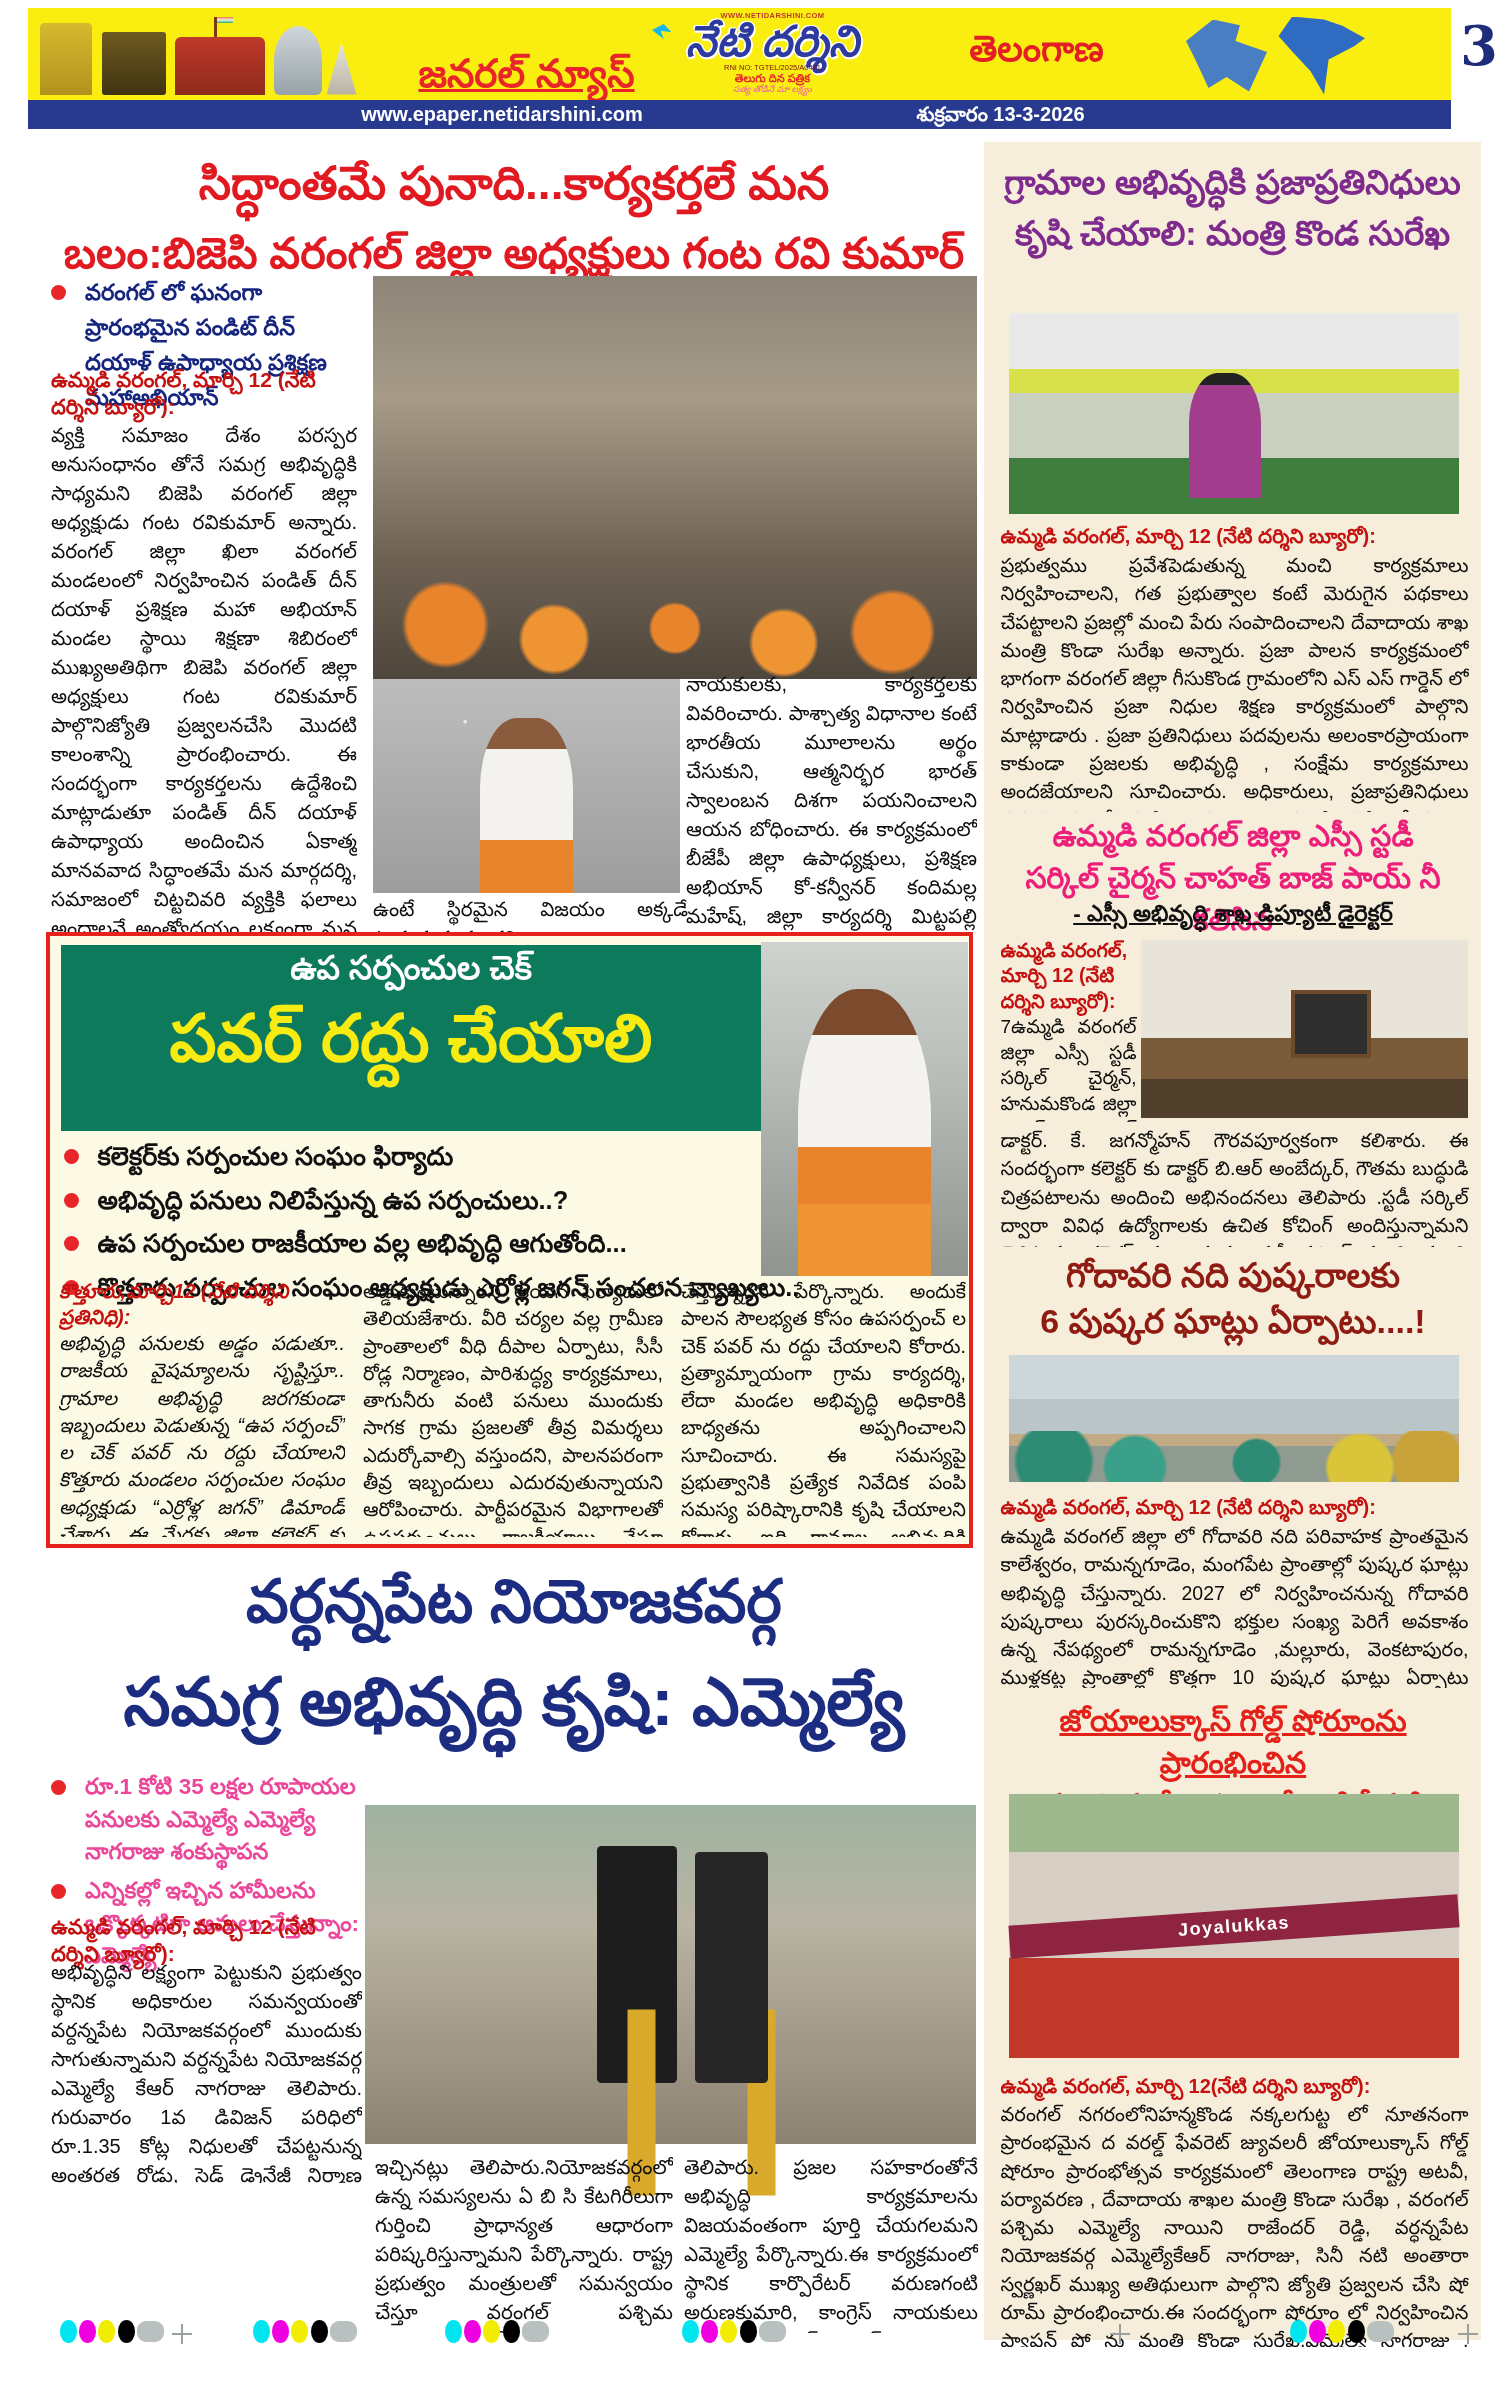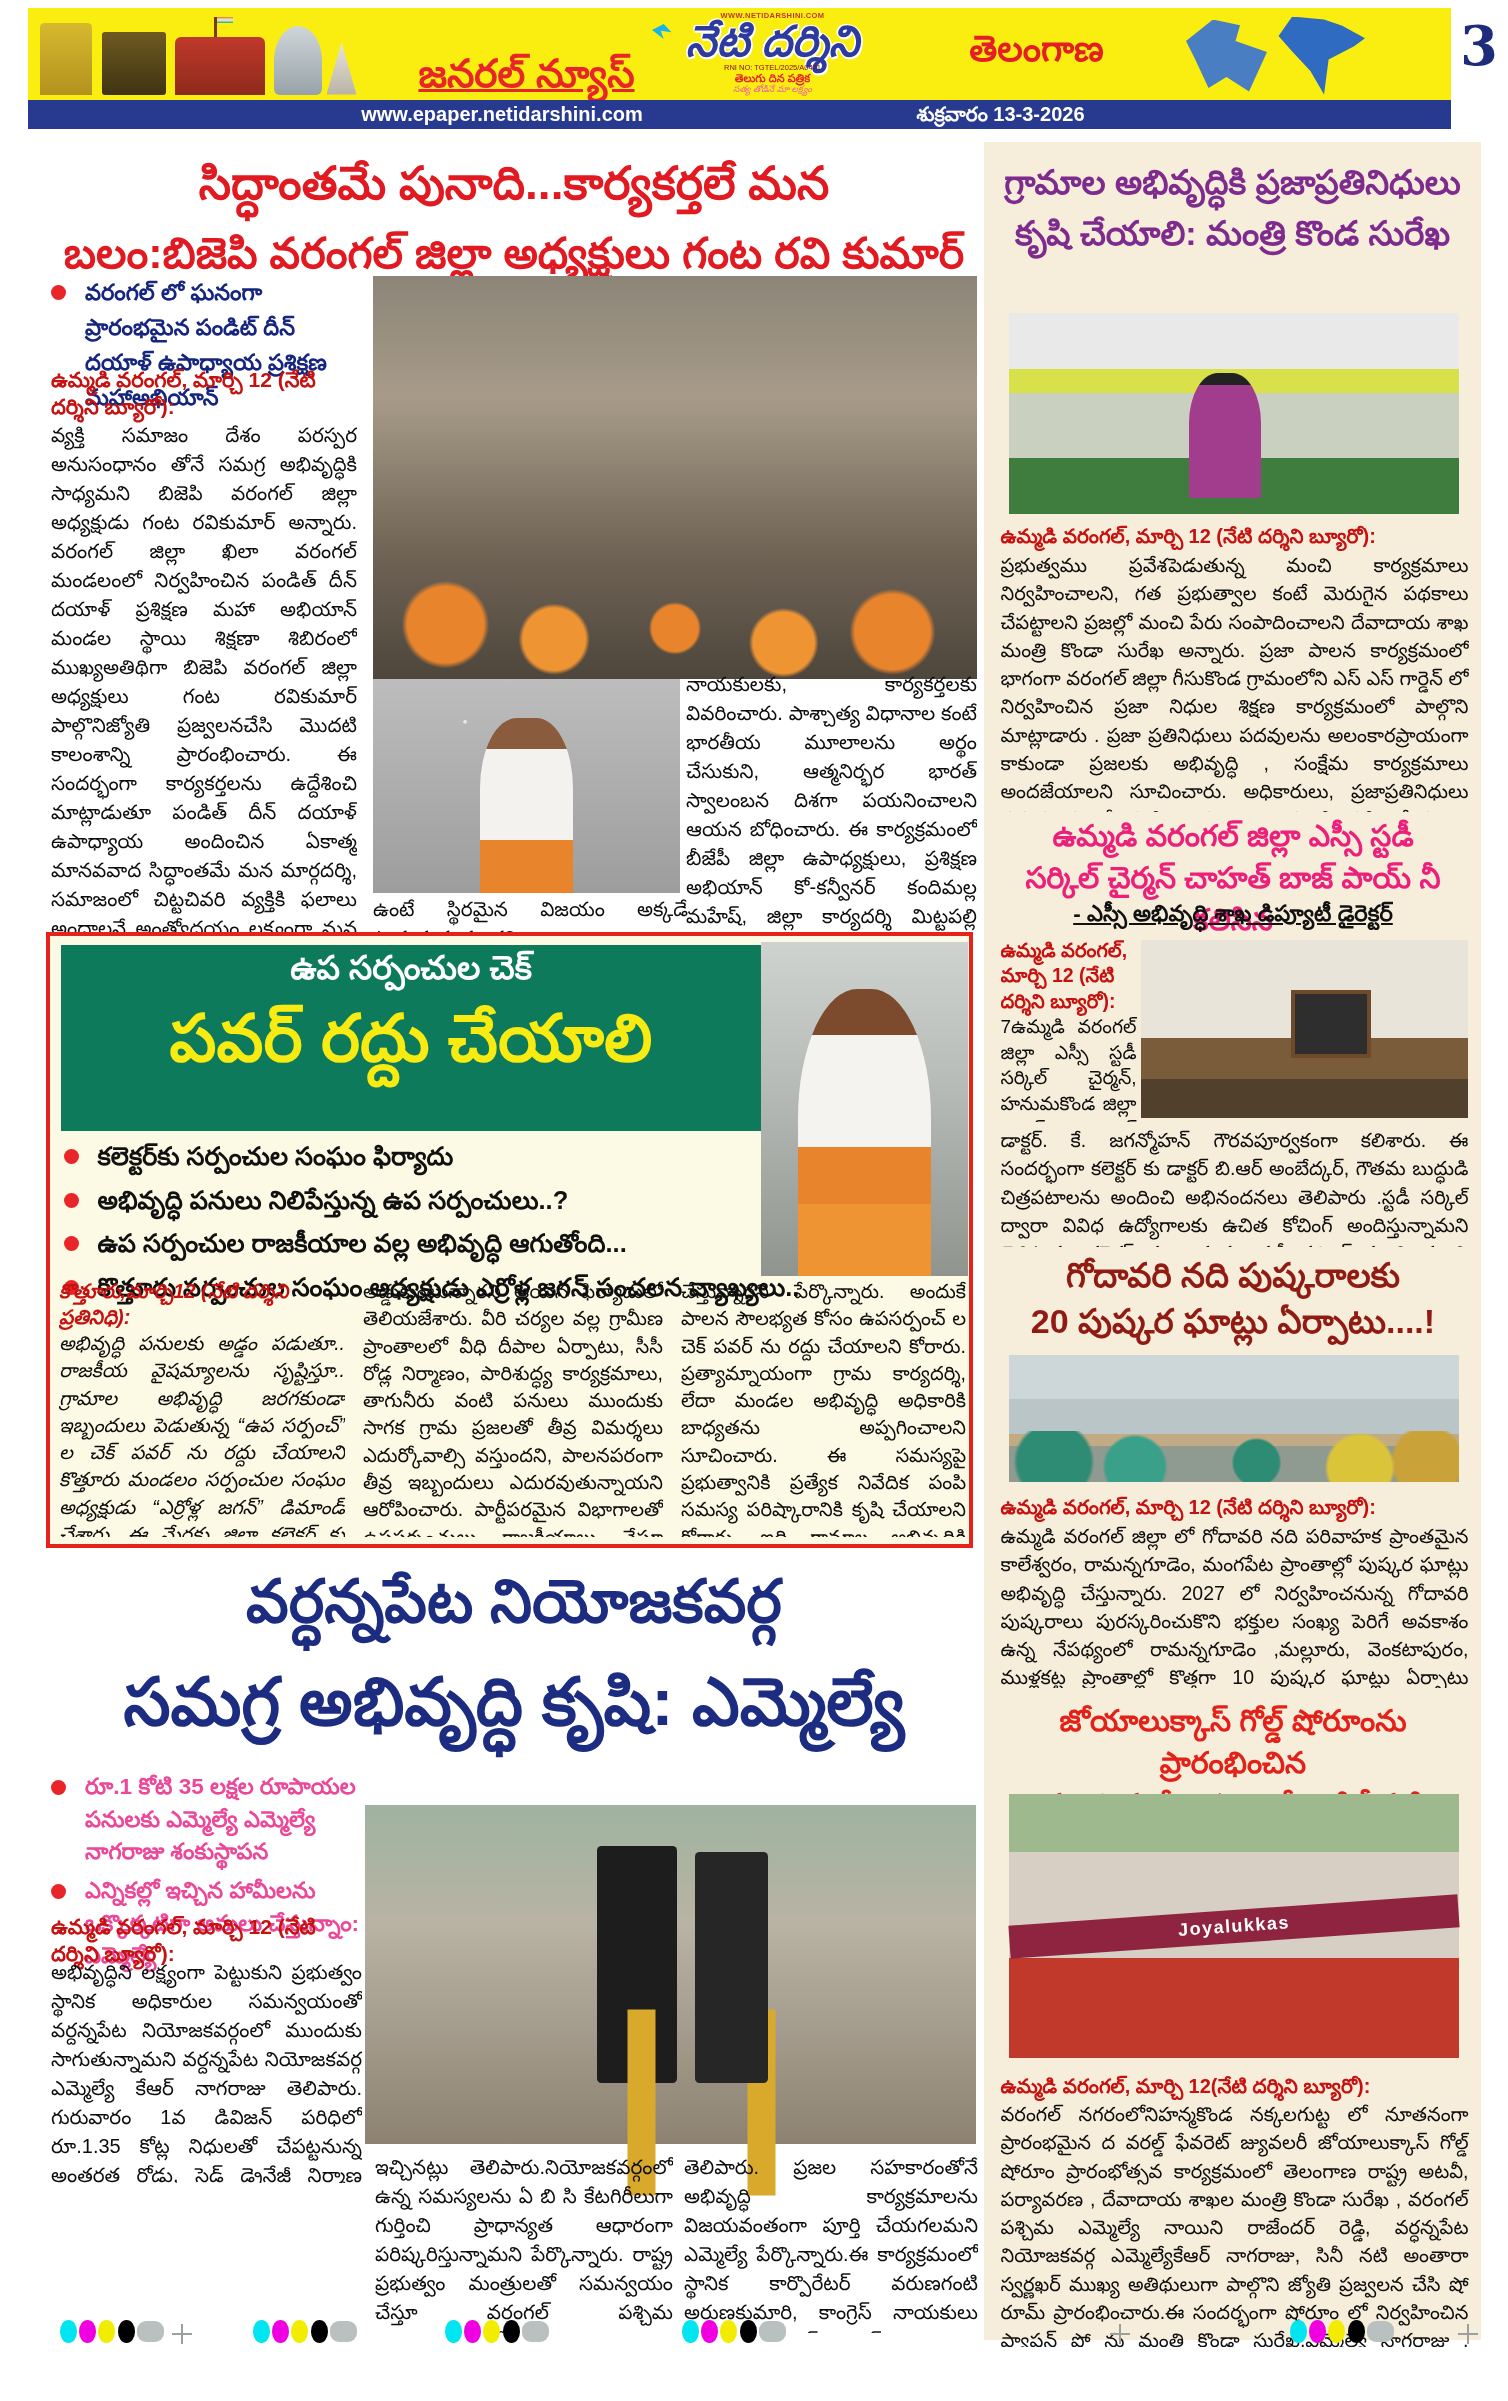--- a/index.html
+++ b/index.html
@@ -125,21 +125,21 @@
   .r3-photo{left:25px;top:1213px;width:450px;height:127px;
      background:linear-gradient(180deg,#cdd6d8 0 35%,#b9c5c6 35% 62%,#c2ab84 62% 72%,#8f9a90 72%);}
   .r3-photo:after{content:"";position:absolute;left:0;bottom:0;width:100%;height:40%;
      background:radial-gradient(circle at 10% 60%,#2e8b74 0 9%,transparent 10%),
                 radial-gradient(circle at 28% 70%,#3aa089 0 9%,transparent 10%),
                 radial-gradient(circle at 55% 62%,#2e8b74 0 9%,transparent 10%),
                 radial-gradient(circle at 78% 72%,#d9c43a 0 9%,transparent 10%),
                 radial-gradient(circle at 93% 60%,#c9a23a 0 8%,transparent 9%);}
   .r3-dateline{left:16.5px;top:1352px;width:468px;font-size:20px;}
   .r3-body{left:16.5px;top:1380px;width:468px;height:166px;overflow:hidden;font-size:19.5px;}
-  .r4-head{left:6px;top:1558px;width:486px;text-align:center;color:#E32119;font-weight:bold;font-size:30px;line-height:1.4;}
+  .r4-head{left:6px;top:1558px;width:486px;text-align:center;color:#E32119;font-weight:bold;font-size:30px;line-height:1.4;text-decoration:underline;}
   .r4-photo{left:25px;top:1652px;width:450px;height:264px;
      background:linear-gradient(180deg,#9fb98f 0 22%,#d8cfc4 22% 62%,#c0392b 62%);}
   .r4-ribbon{position:absolute;left:0;top:44%;width:100%;height:33px;background:#8e2440;transform:rotate(-4deg);
      color:#ffffff;font-weight:bold;font-size:18px;text-align:center;line-height:33px;letter-spacing:1.5px;}
   .r4-dateline{left:16.5px;top:1931px;width:468px;font-size:20px;}
   .r4-body{left:16.5px;top:1958px;width:468px;height:247px;overflow:hidden;font-size:19.5px;}
 
   
   .regcluster{position:absolute;top:2320px;display:flex;align-items:center;gap:2.2px;}
   .regdot{width:17px;height:22.5px;border-radius:50%;}
@@ -294,21 +294,21 @@
         <span class="dateline">ఉమ్మడి వరంగల్, మార్చి 12 (నేటి దర్శిని బ్యూరో):</span>
         <div class="bodytext">7ఉమ్మడి వరంగల్ జిల్లా ఎస్సీ స్టడీ సర్కిల్ చైర్మన్, హనుమకొండ జిల్లా కలెక్టర్ చాహత్ బాజ్ పాయ్ నీ గురువారం షెడ్యూల్ కులాల అభివృద్ధి శాఖ డిప్యూటీ డైరెక్టర్ బి నిర్మల, స్టడీ సర్కిల్ డైరెక్టర్</div>
       </div>
       <div class="rp photo r2-photo"></div>
       <div class="rp r2-body bodytext">డాక్టర్. కే. జగన్మోహన్ గౌరవపూర్వకంగా కలిశారు. ఈ సందర్భంగా కలెక్టర్ కు డాక్టర్ బి.ఆర్ అంబేద్కర్, గౌతమ బుద్ధుడి చిత్రపటాలను అందించి అభినందనలు తెలిపారు .స్టడీ సర్కిల్ ద్వారా వివిధ ఉద్యోగాలకు ఉచిత కోచింగ్ అందిస్తున్నామని తెలిపారు. కలెక్టర్ మాట్లాడుతూ స్టడీ సర్కిల్ నుంచి మంచి ఫలితాలు రావాలని సూచించారు.</div>
     </section>
 
     <section>
       <div class="rp r3-head">
         <div>గోదావరి నది పుష్కరాలకు</div>
-        <div>20 పుష్కర ఘాట్లు ఏర్పాటు....!</div>
+        <div>6 పుష్కర ఘాట్లు ఏర్పాటు....!</div>
       </div>
       <div class="rp photo r3-photo"></div>
       <div class="rp r3-dateline dateline">ఉమ్మడి వరంగల్, మార్చి 12 (నేటి దర్శిని బ్యూరో):</div>
       <div class="rp r3-body bodytext">ఉమ్మడి వరంగల్ జిల్లా లో గోదావరి నది పరివాహక ప్రాంతమైన కాలేశ్వరం, రామన్నగూడెం, మంగపేట ప్రాంతాల్లో పుష్కర ఘాట్లు అభివృద్ధి చేస్తున్నారు. 2027 లో నిర్వహించనున్న గోదావరి పుష్కరాలు పురస్కరించుకొని భక్తుల సంఖ్య పెరిగే అవకాశం ఉన్న నేపథ్యంలో రామన్నగూడెం ,మల్లూరు, వెంకటాపురం, ముళ్లకట్ట ప్రాంతాల్లో కొత్తగా 10 పుష్కర ఘాట్లు ఏర్పాటు చేయడానికి జిల్లా అధికారులు ప్రభుత్వానికి ప్రతిపాదనలు పంపించారు. వరంగల్ వాసులకు సులభతరంగా పుష్కర స్నానాలు ఆచరించుటకు అవకాశం ఉందని పేర్కొన్నారు.</div>
     </section>
 
     <section>
       <div class="rp r4-head">
         <div>జోయాలుక్కాస్ గోల్డ్ షోరూంను ప్రారంభించిన</div>
         <div>మంత్రి సురేఖ, ఎమ్మెల్యేల,సినీనటి</div>

